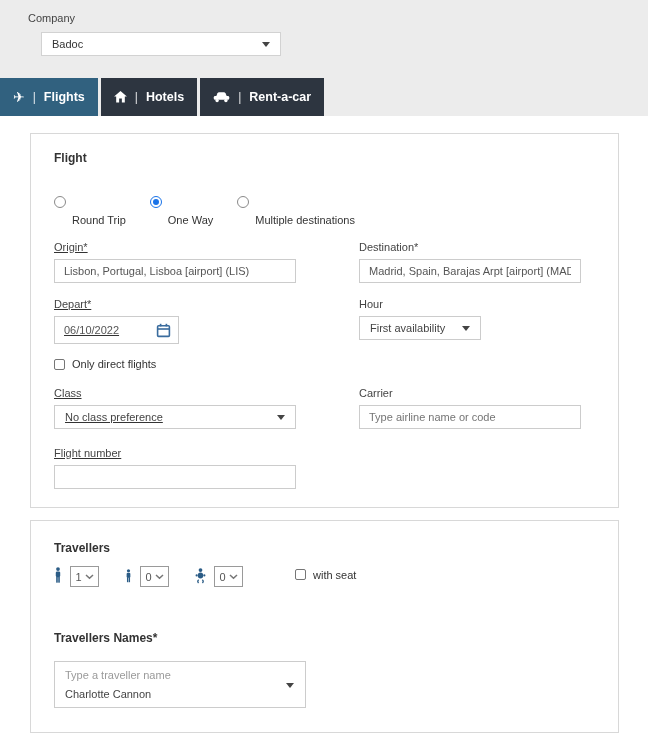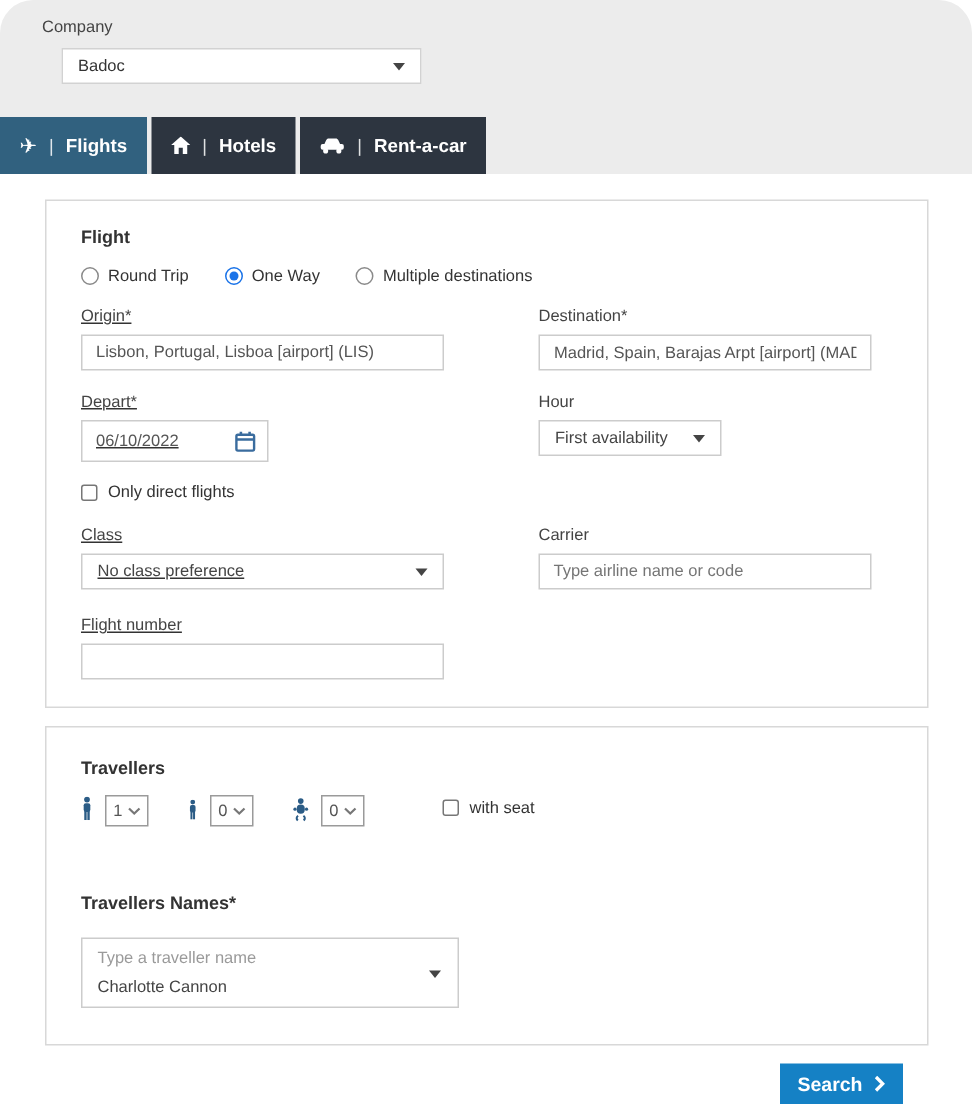--- a/index.html
+++ b/index.html
@@ -1,19 +1,19 @@
 <!DOCTYPE html>
 <html><head>
 <meta charset="utf-8">
 <style>
   * { margin:0; padding:0; box-sizing:border-box; }
   html,body { background:#fff; }
   .page {
     position:relative; width:648px; height:739px; background:#ffffff;
-    font-family:"Liberation Sans", sans-serif; color:#333; overflow:hidden;border-radius:22px;
+    font-family:"Liberation Sans", sans-serif; color:#333; overflow:hidden;
   }
   
   .top-band { position:relative; width:648px; height:116px; background:#ececec; }
   .company-label { position:absolute; left:28px; top:12px; font-size:11px; color:#444; }
   .company-select {
     position:absolute; left:41px; top:32px; width:240px; height:24px;
     background:#fff; border:1px solid #d2d2d2; display:flex; align-items:center;
     justify-content:space-between; padding:0 10px; font-size:11px; color:#333; cursor:pointer;
   }
   .caret-down { width:0; height:0; border-left:4px solid transparent; border-right:4px solid transparent; border-top:5px solid #444; }
@@ -33,21 +33,21 @@
   }
   .card1 { margin-top:17px; padding:17px 23px 18px 23px; }
   .card2 { margin-top:12px; padding:20px 23px 24px 23px; }
   .section-heading { font-size:12px; font-weight:bold; color:#333; }
   
   .radio-row { display:flex; align-items:center; margin-top:13px; }
   .radio-opt { display:flex; align-items:center; margin-right:24px; cursor:pointer; }
   .radio-circle { width:12px; height:12px; border-radius:50%; border:1px solid #8a8a8a; background:#fff; margin-right:6px; position:relative; flex:0 0 auto; }
   .radio-circle.on { border-color:#1A73E8; }
   .radio-circle.on::after { content:""; position:absolute; left:2px; top:2px; width:6px; height:6px; border-radius:50%; background:#1A73E8; }
-  .radio-opt span.lbl { font-size:11px; color:#333; }
+  .radio-opt span.lbl { font-size:11px; color:#333;margin-top:36px; }
   .form-row { display:flex; margin-top:15px; }
   .field-label { display:block; font-size:11px; color:#444; margin-bottom:6px; }
   .col-l { width:242px;text-decoration:underline; }
   .col-r { margin-left:63px; }
   .text-input {
     width:242px; height:24px; border:1px solid #ccc; background:#fff;
     font-family:inherit; font-size:11px; color:#555; padding:0 9px; outline:none;
   }
   .w222 { width:222px; }
   .sel-box {

